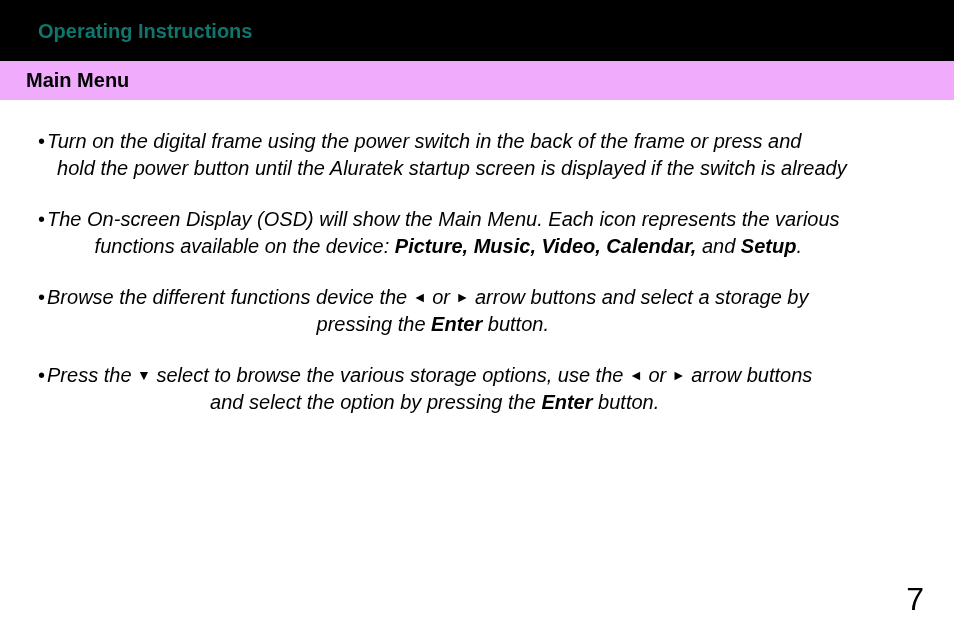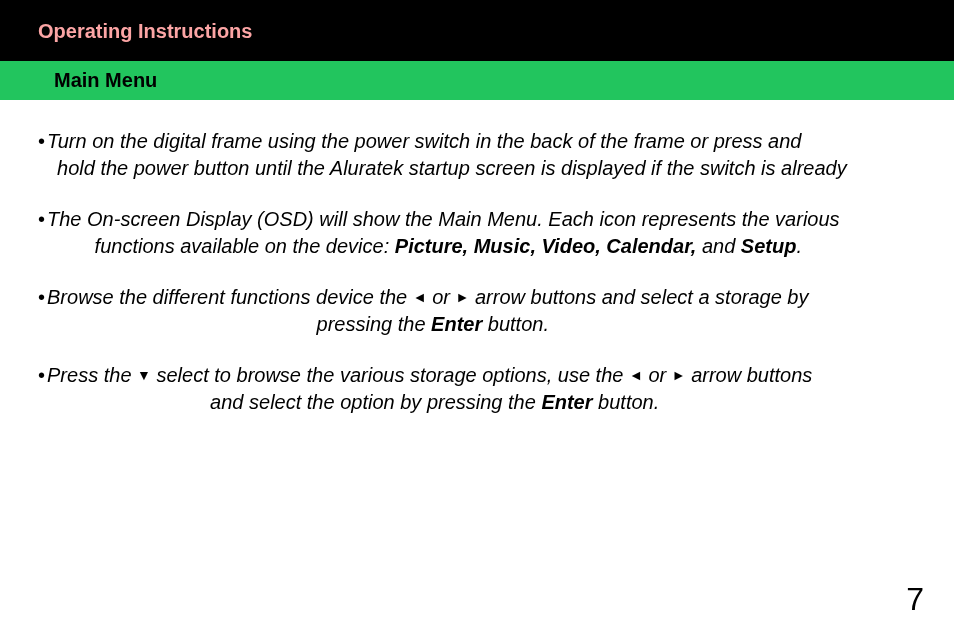--- a/index.html
+++ b/index.html
@@ -9,29 +9,29 @@
     }
     body {
       font-family: Arial, Helvetica, sans-serif;
       width: 954px;
       height: 636px;
       background: #ffffff;
       position: relative;
     }
     .header-bar {
       background: #000000;
-      color: #fca5a5;
+      color: #0f766e;
       padding: 20px 0 18px 38px;
       font-size: 20px;
       font-weight: bold;
     }
     .subheader-bar {
-      background: #22c55e;
+      background: #f0abfc;
       color: #000000;
-      padding: 8px 0 8px 54px;
+      padding: 8px 0 8px 26px;
       font-size: 20px;
       font-weight: bold;
     }
     .content {
       padding: 28px 38px 0 38px;
       font-size: 20px;
       line-height: 1.35;
       color: #000000;
     }
     .bullet-item {

